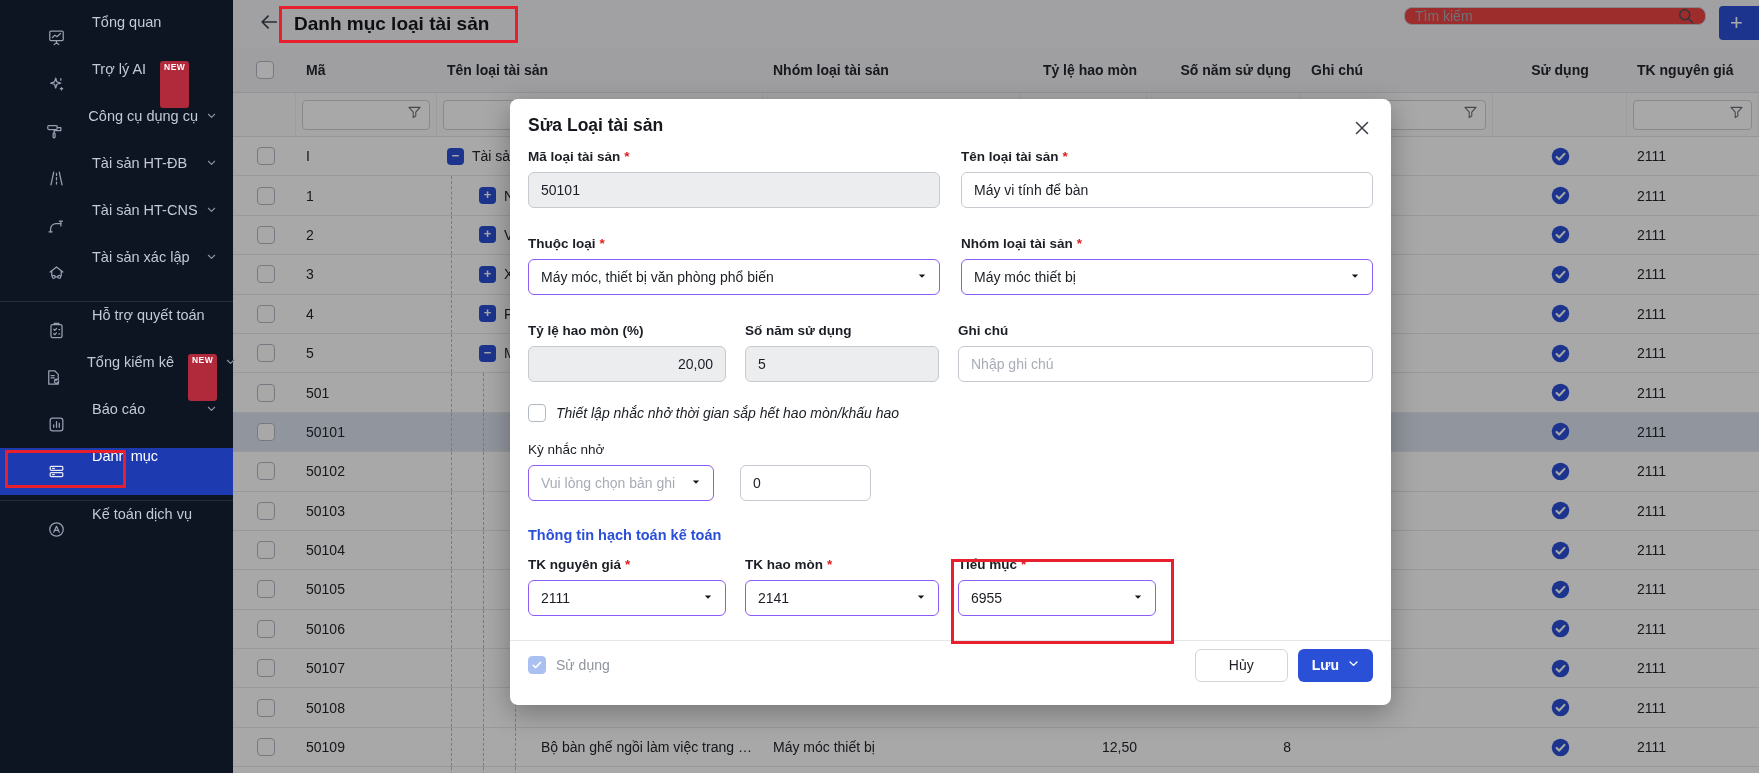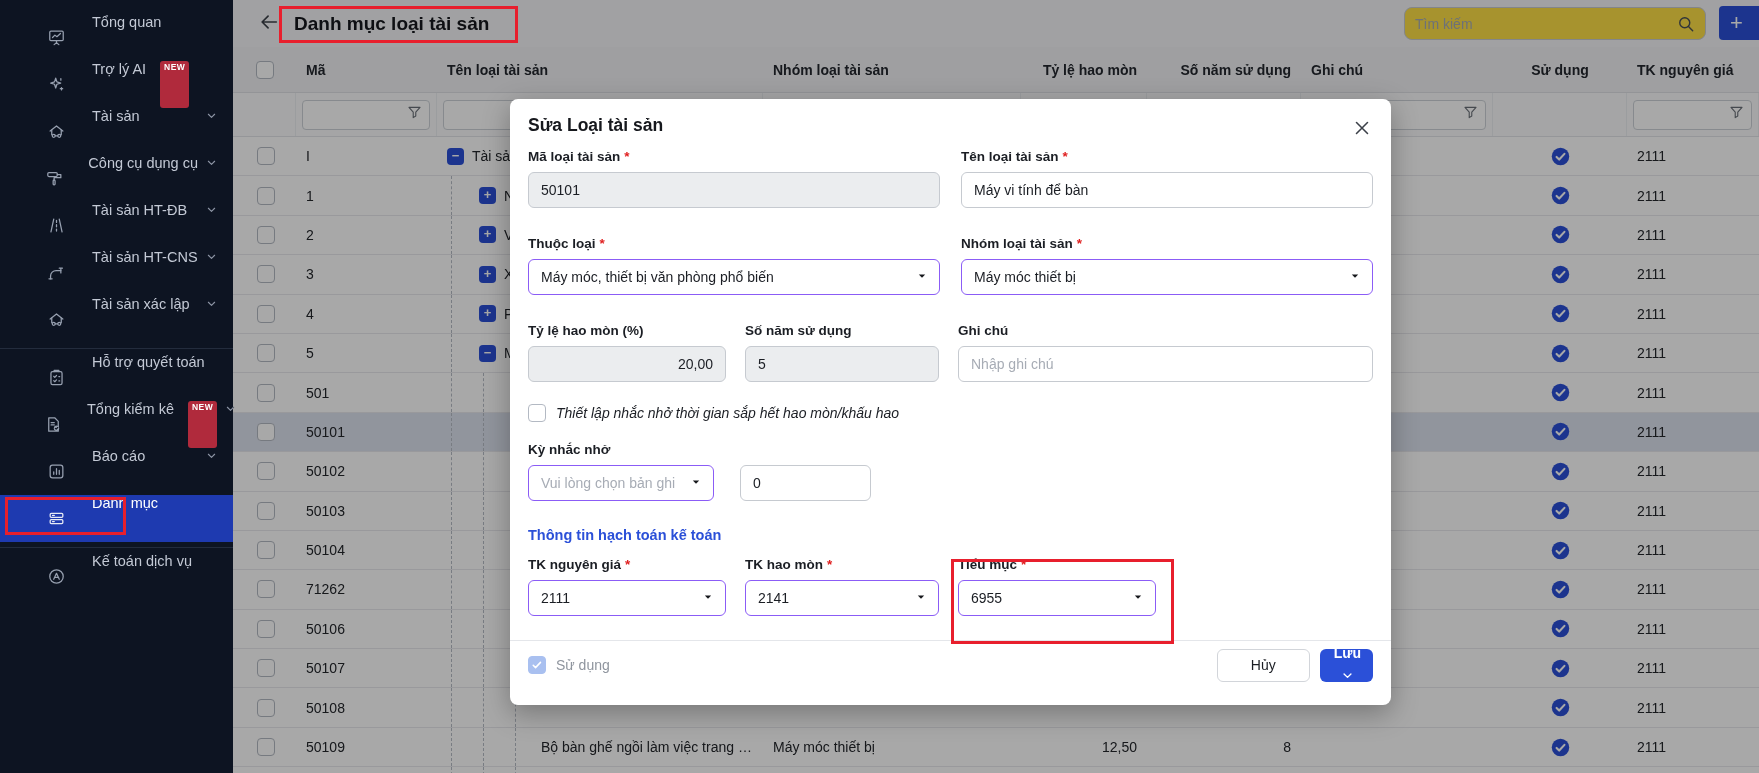--- a/index.html
+++ b/index.html
@@ -17,21 +17,21 @@
   .sb-item.active{background:#1e3ab0;color:#fff;}
   .sb-item.active .sb-icon{color:#e6eaf5;}
   .sb-divider{height:1px;background:#232c3d;margin:5px 0;}
   .sb-annot{position:absolute;left:5px;top:2px;width:121px;height:38px;border:3px solid #e81f2d;box-sizing:border-box;pointer-events:none;}
 
   
   .main{position:relative;flex:1;height:773px;background:#f4f5f7;overflow:hidden;}
   .topbar{position:relative;height:47px;display:flex;align-items:center;background:#f4f5f7;}
   .back-btn{margin-left:25px;display:flex;align-items:center;cursor:pointer;}
   .page-title{margin-left:14px;font-size:19px;font-weight:bold;color:#16181d;}
-  .search-box{position:absolute;top:7px;right:53px;width:302px;height:33px;background:#fde047;border:1px solid #c7cbd1;border-radius:8px;box-sizing:border-box;display:flex;align-items:center;}
+  .search-box{position:absolute;top:7px;right:53px;width:302px;height:18px;background:#ef4444;border:1px solid #c7cbd1;border-radius:8px;box-sizing:border-box;display:flex;align-items:center;}
   .search-box input{flex:1;border:none;outline:none;background:transparent;padding:0 10px;font-size:14px;color:#333;font-family:inherit;}
   .search-box input::placeholder{color:#a7acb5;}
   .search-box .mag{margin-right:9px;display:flex;}
   .add-btn{position:absolute;top:6px;right:-6px;width:46px;height:34px;background:#2b50d8;border-radius:4px;color:#fff;font-size:22px;display:flex;align-items:center;justify-content:flex-start;padding-left:11px;box-sizing:border-box;cursor:pointer;}
 
   
   .grid{display:grid;grid-template-columns:63px 141px 326px 258px 126px 154px 192px 134px 132px;}
   .thead{height:45px;background:#f1f2f4;border-bottom:1px solid #dfe1e5;}
   .thead .hcell{display:flex;align-items:center;font-size:14px;font-weight:bold;color:#23272e;padding:0 10px;box-sizing:border-box;border-right:0;}
   .hcell.right{justify-content:flex-end;}
@@ -74,32 +74,32 @@
   .inp{height:36px;border:1px solid #c6cad0;border-radius:6px;background:#fff;padding:0 12px;font-size:14px;color:#1b1e24;box-sizing:border-box;font-family:inherit;outline:none;width:100%;}
   .inp::placeholder{color:#a7acb5;}
   .inp.disabled{background:#ebedef;}
   .inp.num{text-align:right;}
   .sel{height:36px;border:1px solid #8b5cf6;border-radius:6px;background:#fff;display:flex;align-items:center;justify-content:space-between;padding:0 10px 0 12px;font-size:14px;color:#1b1e24;box-sizing:border-box;cursor:pointer;}
   .sel .sel-text{overflow:hidden;text-overflow:ellipsis;white-space:nowrap;}
   .sel .sel-text.ph{color:#a7acb5;}
   .chk-row{display:flex;align-items:center;padding:0 18px;margin-top:22px;font-style:italic;}
   .chk-row .cb{margin-right:10px;}
   .chk-row .chk-label{font-size:14px;color:#1b1e24;}
-  .klabel{font-size:13.5px;font-weight:700;color:#1b1e24;margin:20px 18px 8px 18px;}
+  .klabel{font-size:13.5px;font-weight:400;color:#1b1e24;margin:20px 18px 8px 18px;}
   .kyrow .w-sel{width:186px;margin-right:26px;}
   .kyrow .w-num{width:131px;}
   .section-title{font-size:14.5px;font-weight:bold;color:#2b50d8;margin:26px 18px 0 18px;}
   .m-divider{height:1px;background:#e4e6ea;margin-top:24px;}
   .m-footer{height:48px;display:flex;align-items:center;padding:0 18px;}
   .cb.checked{background:#a9c0f0;border-color:#a9c0f0;}
   .su-dung-label{margin-left:10px;font-size:14px;color:#8f959e;}
   .m-actions{margin-left:auto;display:flex;align-items:center;gap:10px;}
   .btn{height:33px;border-radius:6px;font-size:14px;font-family:inherit;display:flex;align-items:center;justify-content:center;cursor:pointer;box-sizing:border-box;}
   .btn-cancel{background:#fff;border:1px solid #d2d5da;color:#1b1e24;padding:0 33px;}
-  .btn-save{background:#2b50d8;border:none;color:#fff;padding:0 12px 0 14px;font-weight:600;gap:7px;flex-direction:column;}
+  .btn-save{background:#2b50d8;border:none;color:#fff;padding:0 12px 0 14px;font-weight:600;gap:7px;}
 
   
   .annot{position:absolute;border:3px solid #e81f2d;box-sizing:border-box;z-index:95;pointer-events:none;}
   .annot-title{left:279px;top:6px;width:239px;height:37px;}
   .annot-tieumuc{left:951px;top:559px;width:223px;height:85px;}
 </style>
 </head>
 <body>
 
 <div class="app">
@@ -118,37 +118,20 @@
         </div>
         <div class="sb-item">
           <span class="sb-icon">
             <svg viewBox="0 0 24 24" width="19" height="19" fill="none" stroke="currentColor" stroke-width="1.6" stroke-linecap="round" stroke-linejoin="round">
               <path d="M11 4l1.5 4.7 4.8 1.5-4.8 1.5L11 16.4l-1.5-4.7-4.8-1.5 4.8-1.5z"></path>
               <path d="M18.3 15.8v3M16.8 17.3h3M17.5 4.5v2"></path>
             </svg>
           </span>
           <span class="sb-label">Trợ lý AI</span>
           <span class="new-badge">NEW</span>
-        </div>
-        <div class="sb-item">
-          <span class="sb-icon">
-            <svg viewBox="0 0 24 24" width="19" height="19" fill="none" stroke="currentColor" stroke-width="1.6" stroke-linecap="round" stroke-linejoin="round">
-              <path d="M4 11.5L12 5l8 6.5"></path>
-              <path d="M6 10.2V16M18 10.2V16"></path>
-              <circle cx="8.5" cy="17.5" r="1.9"></circle>
-              <circle cx="15.5" cy="17.5" r="1.9"></circle>
-              <path d="M10.5 17.5h3"></path>
-            </svg>
-          </span>
-          <span class="sb-label">Tài sản</span>
-          <span class="sb-chev">
-            <svg viewBox="0 0 24 24" width="15" height="15" fill="none" stroke="currentColor" stroke-width="1.8" stroke-linecap="round" stroke-linejoin="round">
-              <path d="M7 10l5 5 5-5"></path>
-            </svg>
-          </span>
         </div>
         <div class="sb-item">
           <span class="sb-icon">
             <svg viewBox="0 0 24 24" width="19" height="19" fill="none" stroke="currentColor" stroke-width="1.6" stroke-linecap="round" stroke-linejoin="round">
               <rect x="3.5" y="4.5" width="12" height="5" rx="1.5"></rect>
               <path d="M15.5 7h4.5v4h-8.5v3"></path>
               <rect x="10.3" y="14" width="2.4" height="6" rx="1"></rect>
             </svg>
           </span>
           <span class="sb-label">Công cụ dụng cụ</span>
@@ -628,21 +611,21 @@
                 <path d="M7.5 12.5l3 3 6-6.5" stroke="#fff" stroke-width="2.4" fill="none" stroke-linecap="round" stroke-linejoin="round"></path>
               </svg>
             </span>
           </div>
           <div class="cell">2111</div>
         </div>
         <div class="grid trow">
           <div class="cell c-check">
             <span class="cb"></span>
           </div>
-          <div class="cell">71262</div>
+          <div class="cell">50105</div>
           <div class="cell c-ten">
             <span class="guide"></span>
             <span class="guide"></span>
             <span class="guide"></span>
             <span class="cell-text"></span>
           </div>
           <div class="cell"></div>
           <div class="cell right"></div>
           <div class="cell right"></div>
           <div class="cell"></div>

